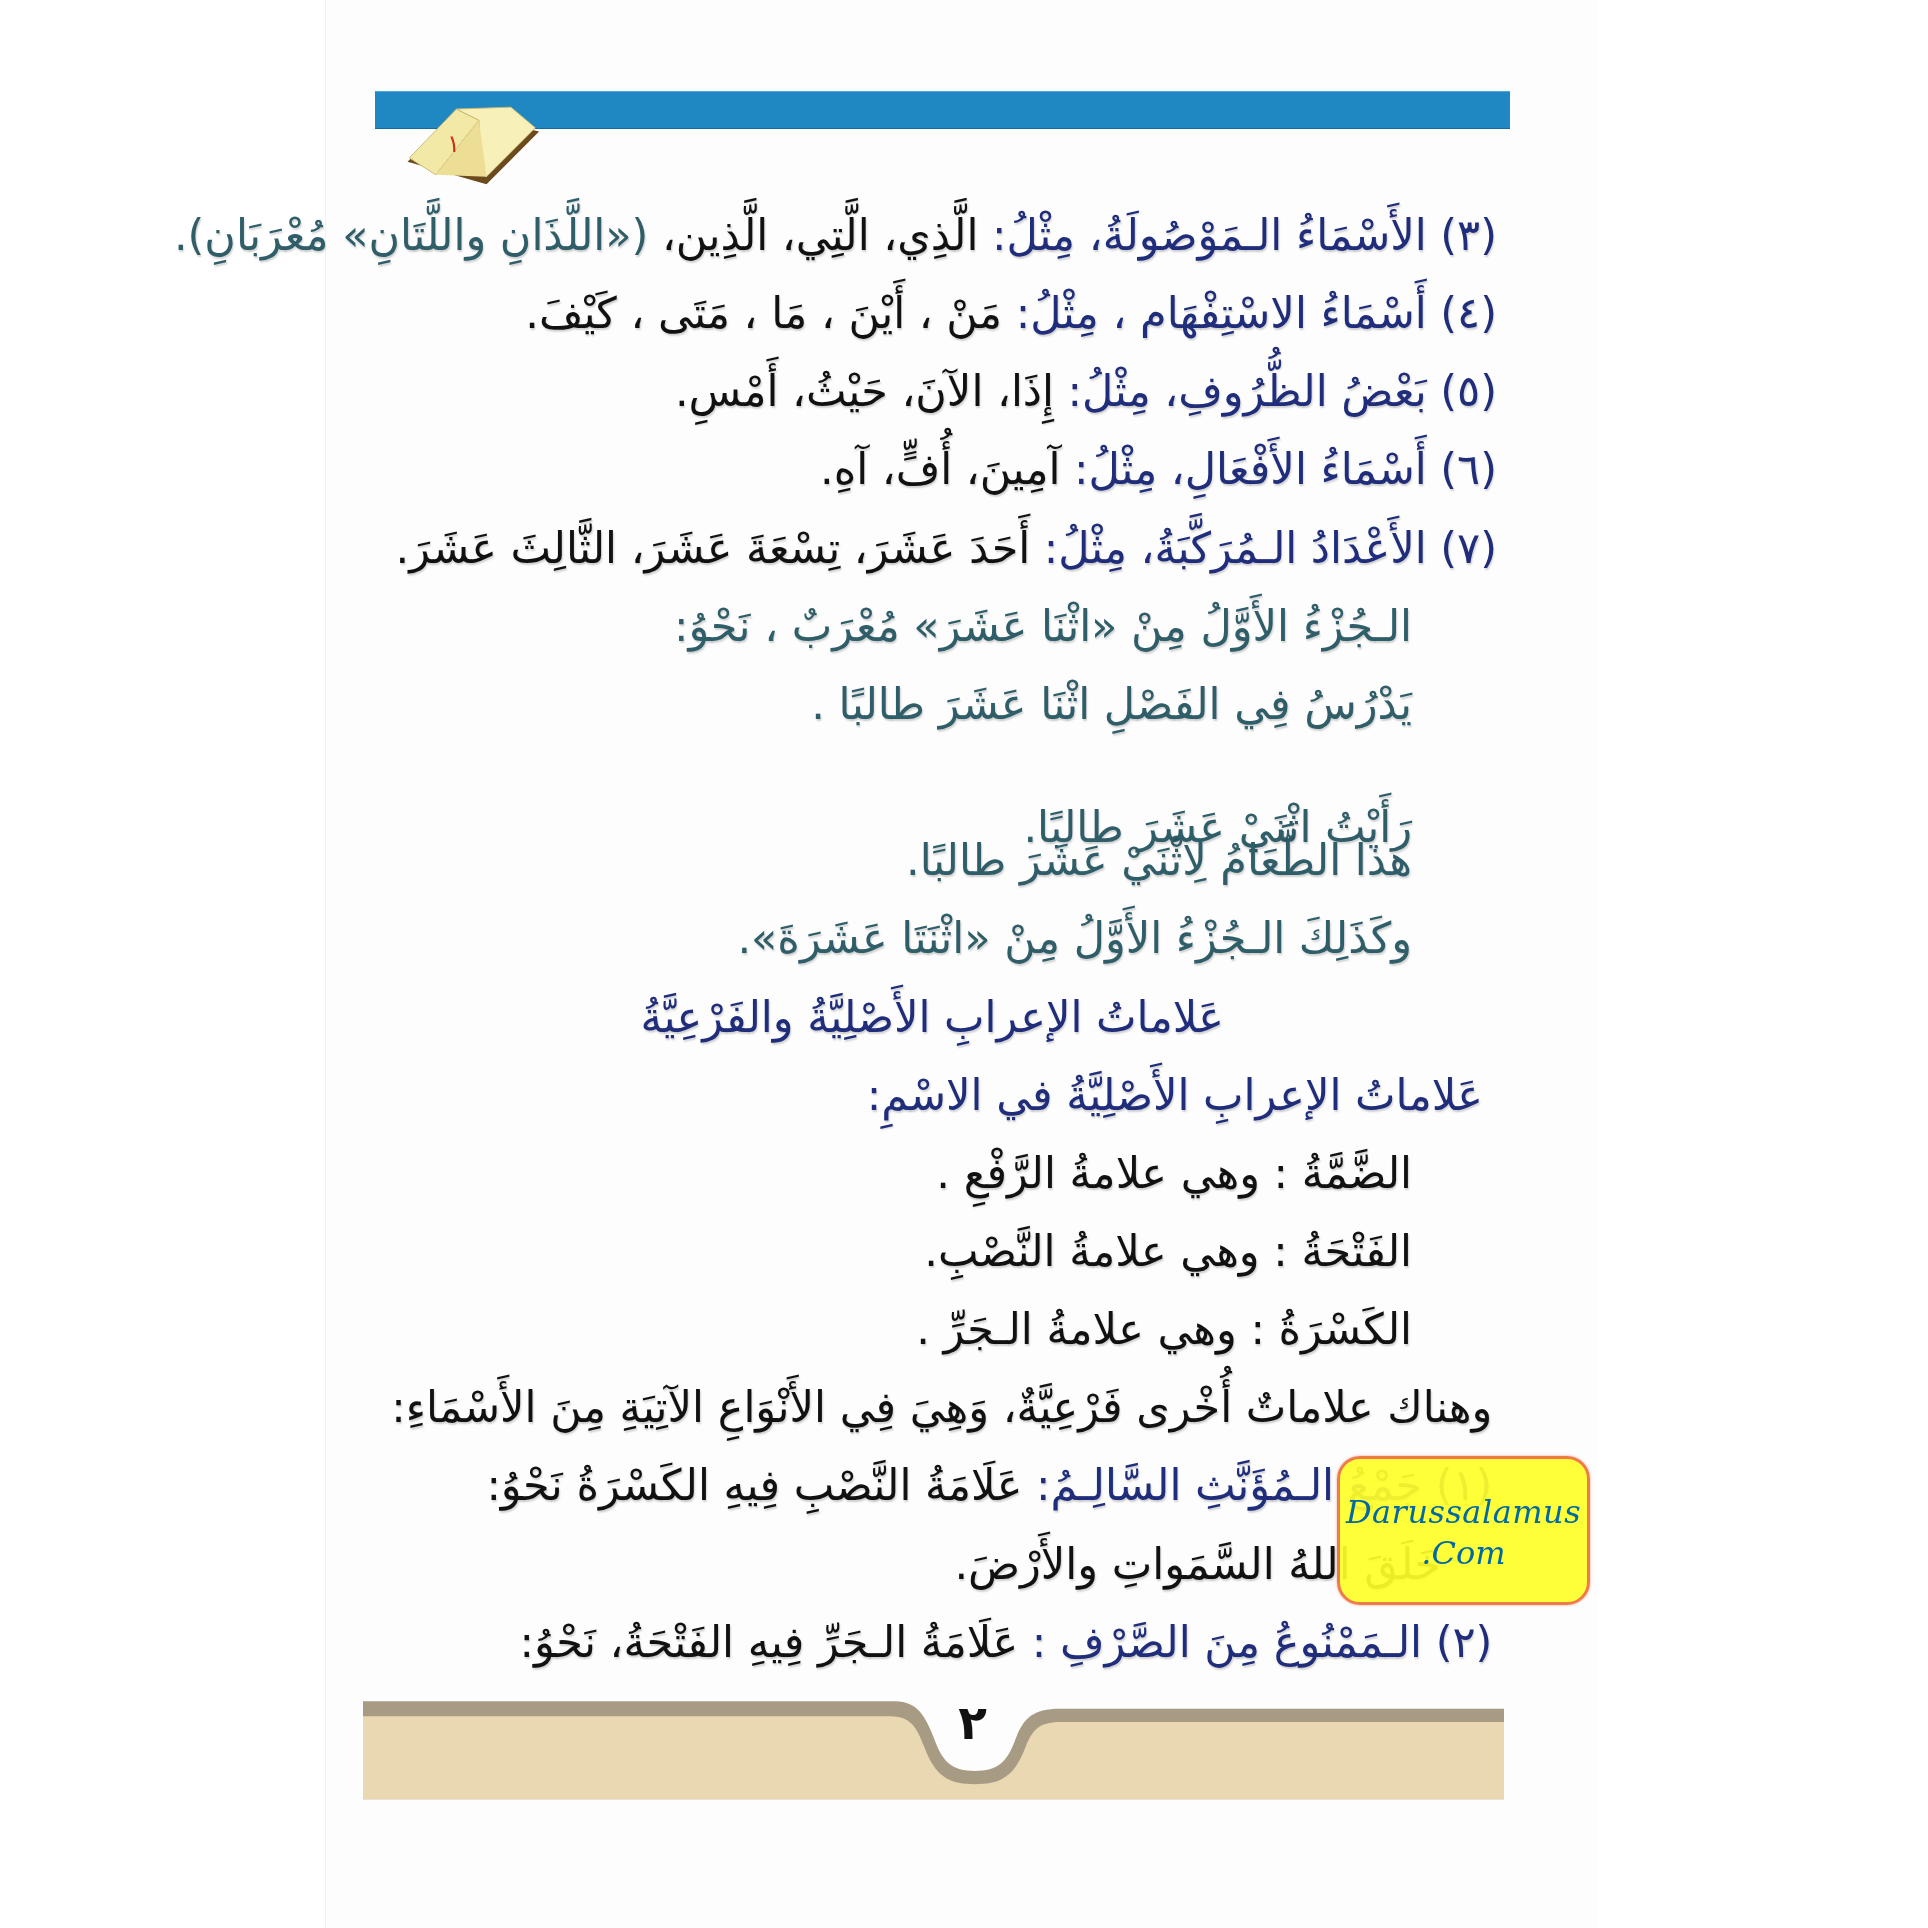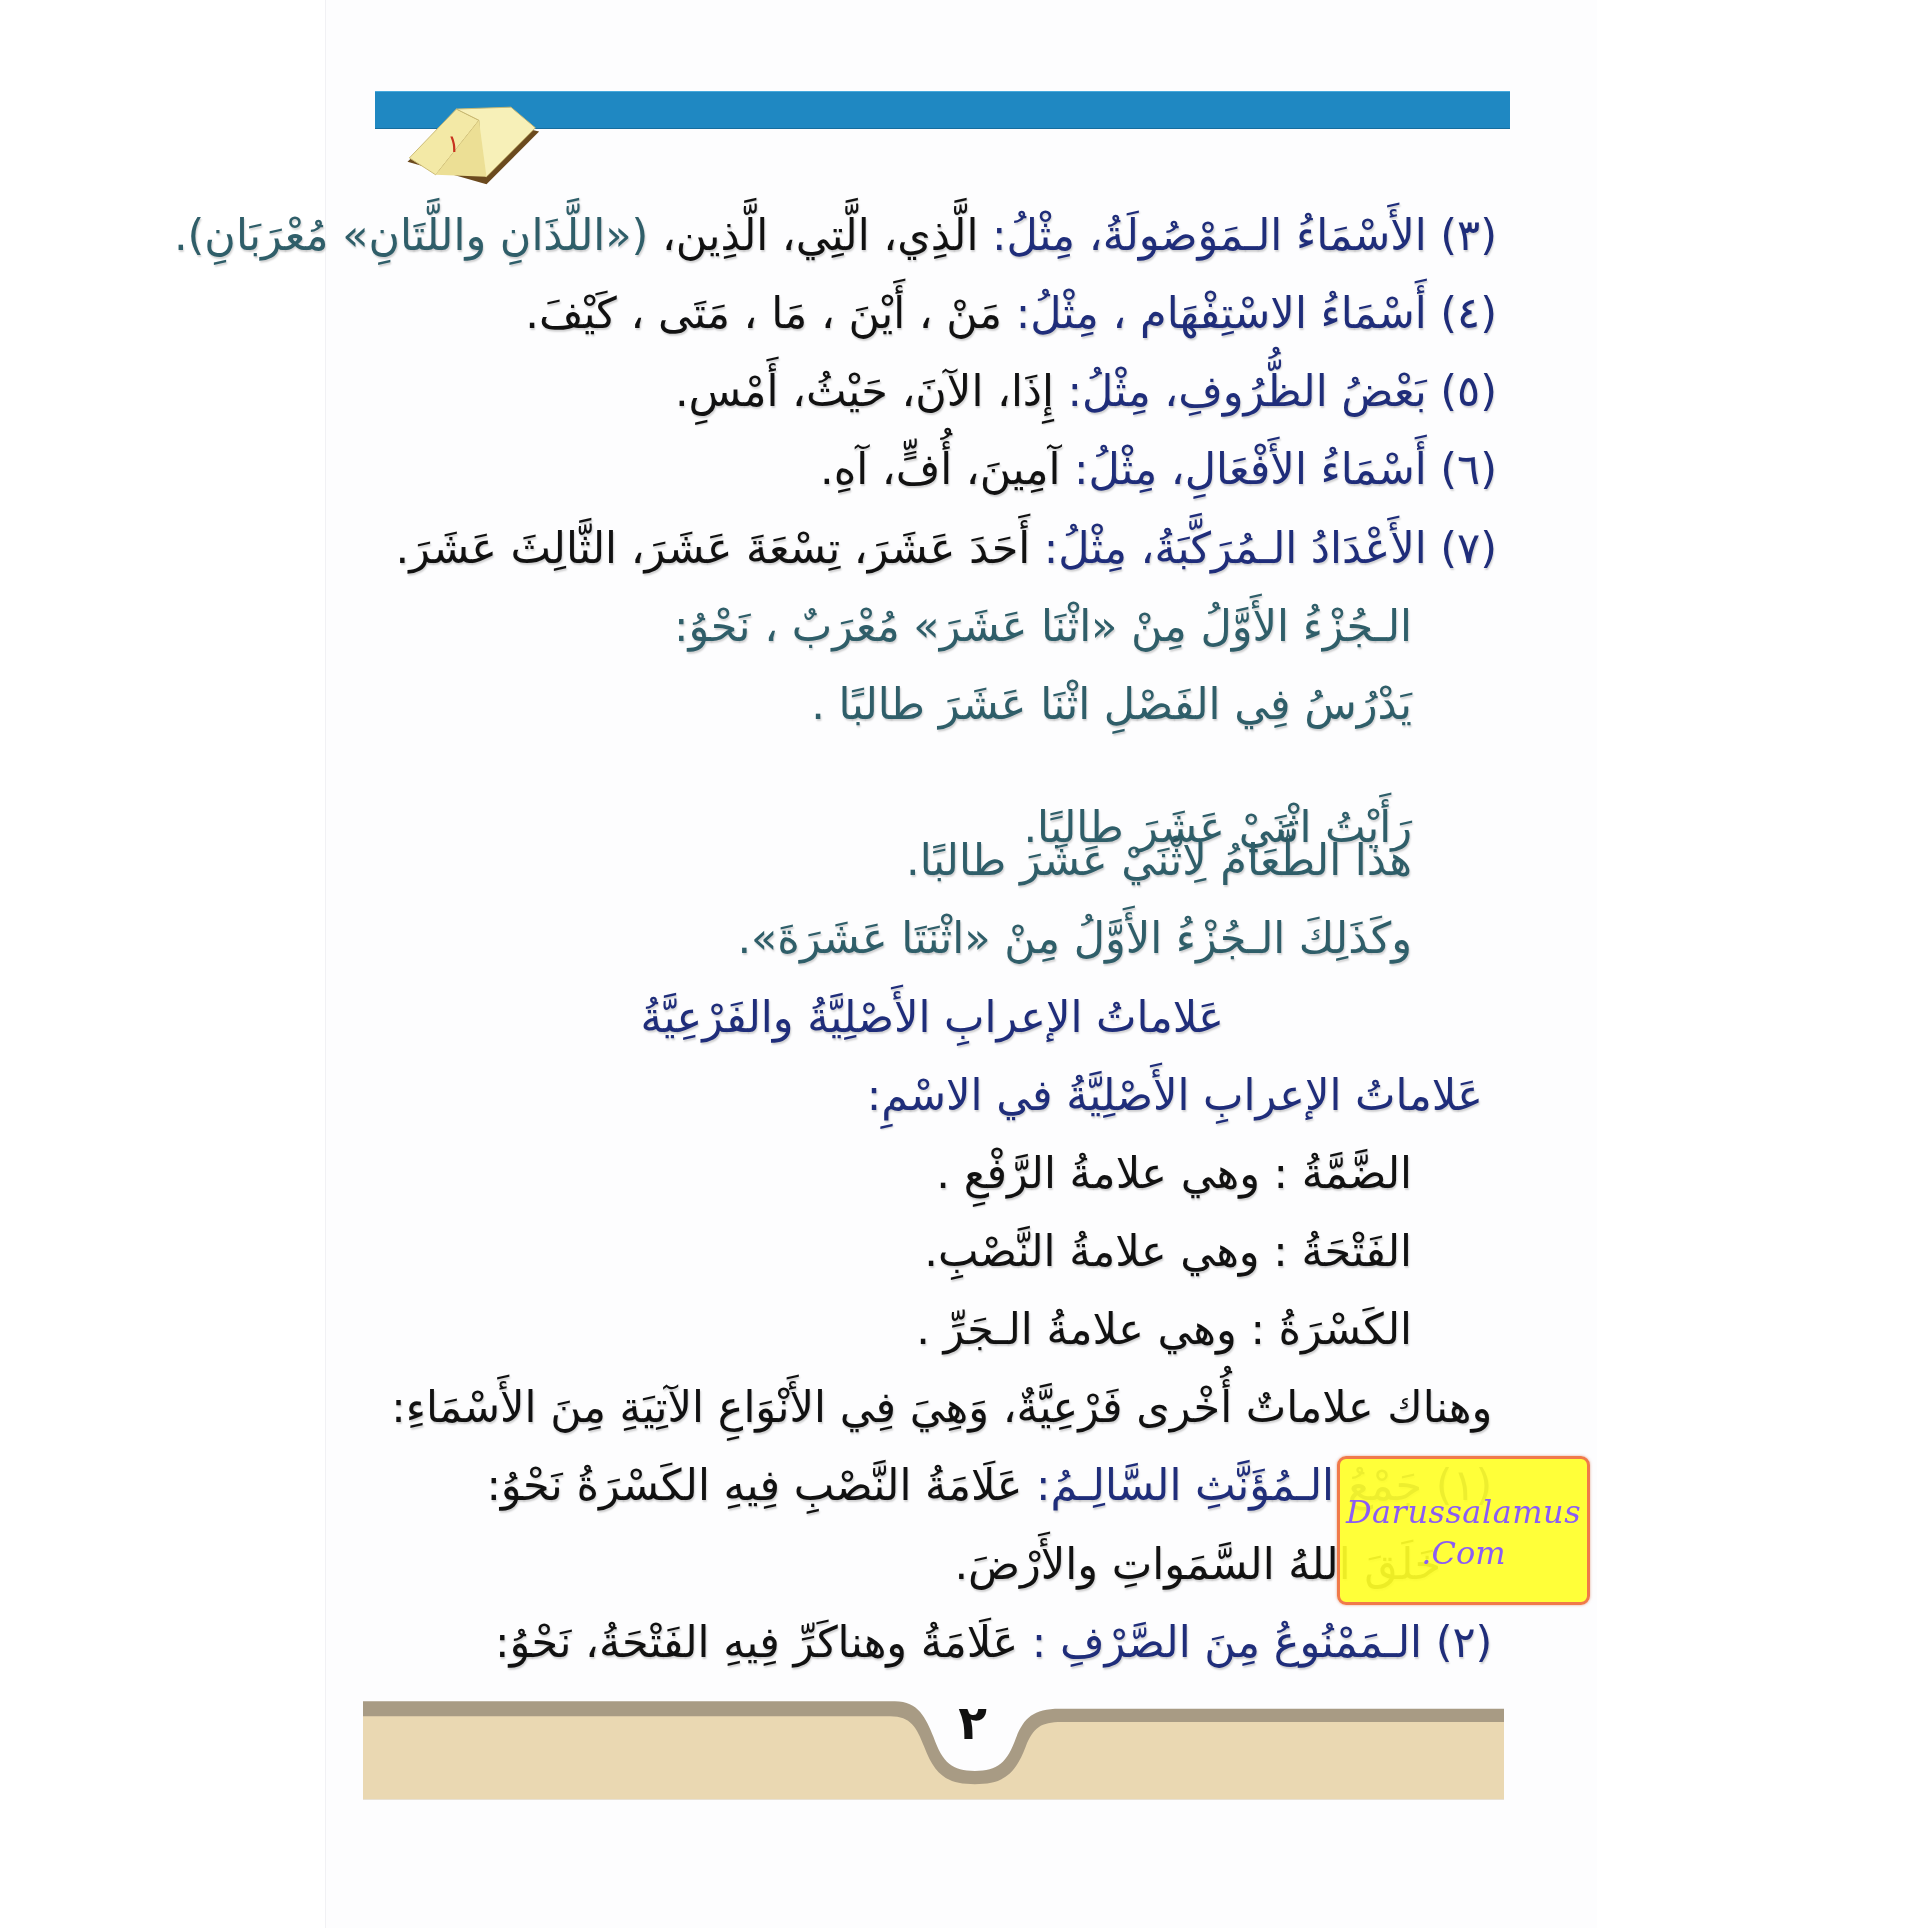--- a/index.html
+++ b/index.html
@@ -35,24 +35,24 @@
     position: absolute; left: 363px; top: 1690px; width: 1141px; height: 113px;
   }
   .footer svg { position: absolute; left: 0; top: 0; }
   .page-number {
     position: absolute; left: 527px; top: 4.7px; width: 75px; text-align: center;
     font-size: 47px; color: #111; font-weight: bold; direction: rtl;
   }
   .watermark {
     position: absolute; left: 1337px; top: 1456px; width: 247px; height: 143px;
     background: rgba(255,255,40,0.92);
-    border: 3.8px solid #f07a4a; border-radius: 9px;
+    border: 3.8px solid #f07a4a; border-radius: 23px;
     box-shadow: 0 0 2.8px rgba(200,80,40,0.5);
     font-family: "DejaVu Serif", serif; font-style: italic;
-    color: #8b5cf6; text-align: center;
+    color: #0369a1; text-align: center;
   }
   .watermark .wm-line1 { position: absolute; left: 0; right: 0; top: 34px; font-size: 32px; letter-spacing: 0.5px; }
   .watermark .wm-line2 { position: absolute; left: 0; right: 0; top: 75px; font-size: 32px; }
 </style>
 </head>
 <body>
 
 <div class="page-edge"></div>
 
 <div class="header-bar"></div>
@@ -103,21 +103,21 @@
 
   <div class="line black" style="top:1172px; right:4.7px;">وهناك علاماتٌ أُخْرى فَرْعِيَّةٌ، وَهِيَ فِي الأَنْوَاعِ الآتِيَةِ مِنَ الأَسْمَاءِ:</div>
 
   <div class="line" style="top:1250px; right:4.7px;">
     <span class="navy">(١) جَمْعُ الـمُؤَنَّثِ السَّالِـمُ:</span><span class="black"> عَلَامَةُ النَّصْبِ فِيهِ الكَسْرَةُ نَحْوُ:</span>
   </div>
 
   <div class="line black" style="top:1329px; right:56px;">خَلَقَ اللهُ السَّمَواتِ والأَرْضَ.</div>
 
   <div class="line" style="top:1407px; right:4.7px;">
-    <span class="navy">(٢) الـمَمْنُوعُ مِنَ الصَّرْفِ :</span><span class="black"> عَلَامَةُ وهناكَرِّ فِيهِ الفَتْحَةُ، نَحْوُ:</span>
+    <span class="navy">(٢) الـمَمْنُوعُ مِنَ الصَّرْفِ :</span><span class="black"> عَلَامَةُ الـجَرِّ فِيهِ الفَتْحَةُ، نَحْوُ:</span>
   </div>
 </div>
 
 <div class="footer">
   <svg width="1141" height="113" viewBox="0 0 1212 120">
     <path d="M0,12 L565,12 C590,12 598,30 606,50 C616,78 626,86 650,86 C674,86 684,78 694,50 C702,30 712,20 740,20 L1212,20 L1212,116 L0,116 Z" fill="#a89b84"></path>
     <path d="M0,28 L560,28 C582,28 588,40 596,60 C608,92 622,100 650,100 C678,100 692,92 704,60 C712,40 720,34 742,34 L1212,34 L1212,116 L0,116 Z" fill="#ead8b2"></path>
   </svg>
   <div class="page-number" style="left:572px;">٢</div>
 </div>

